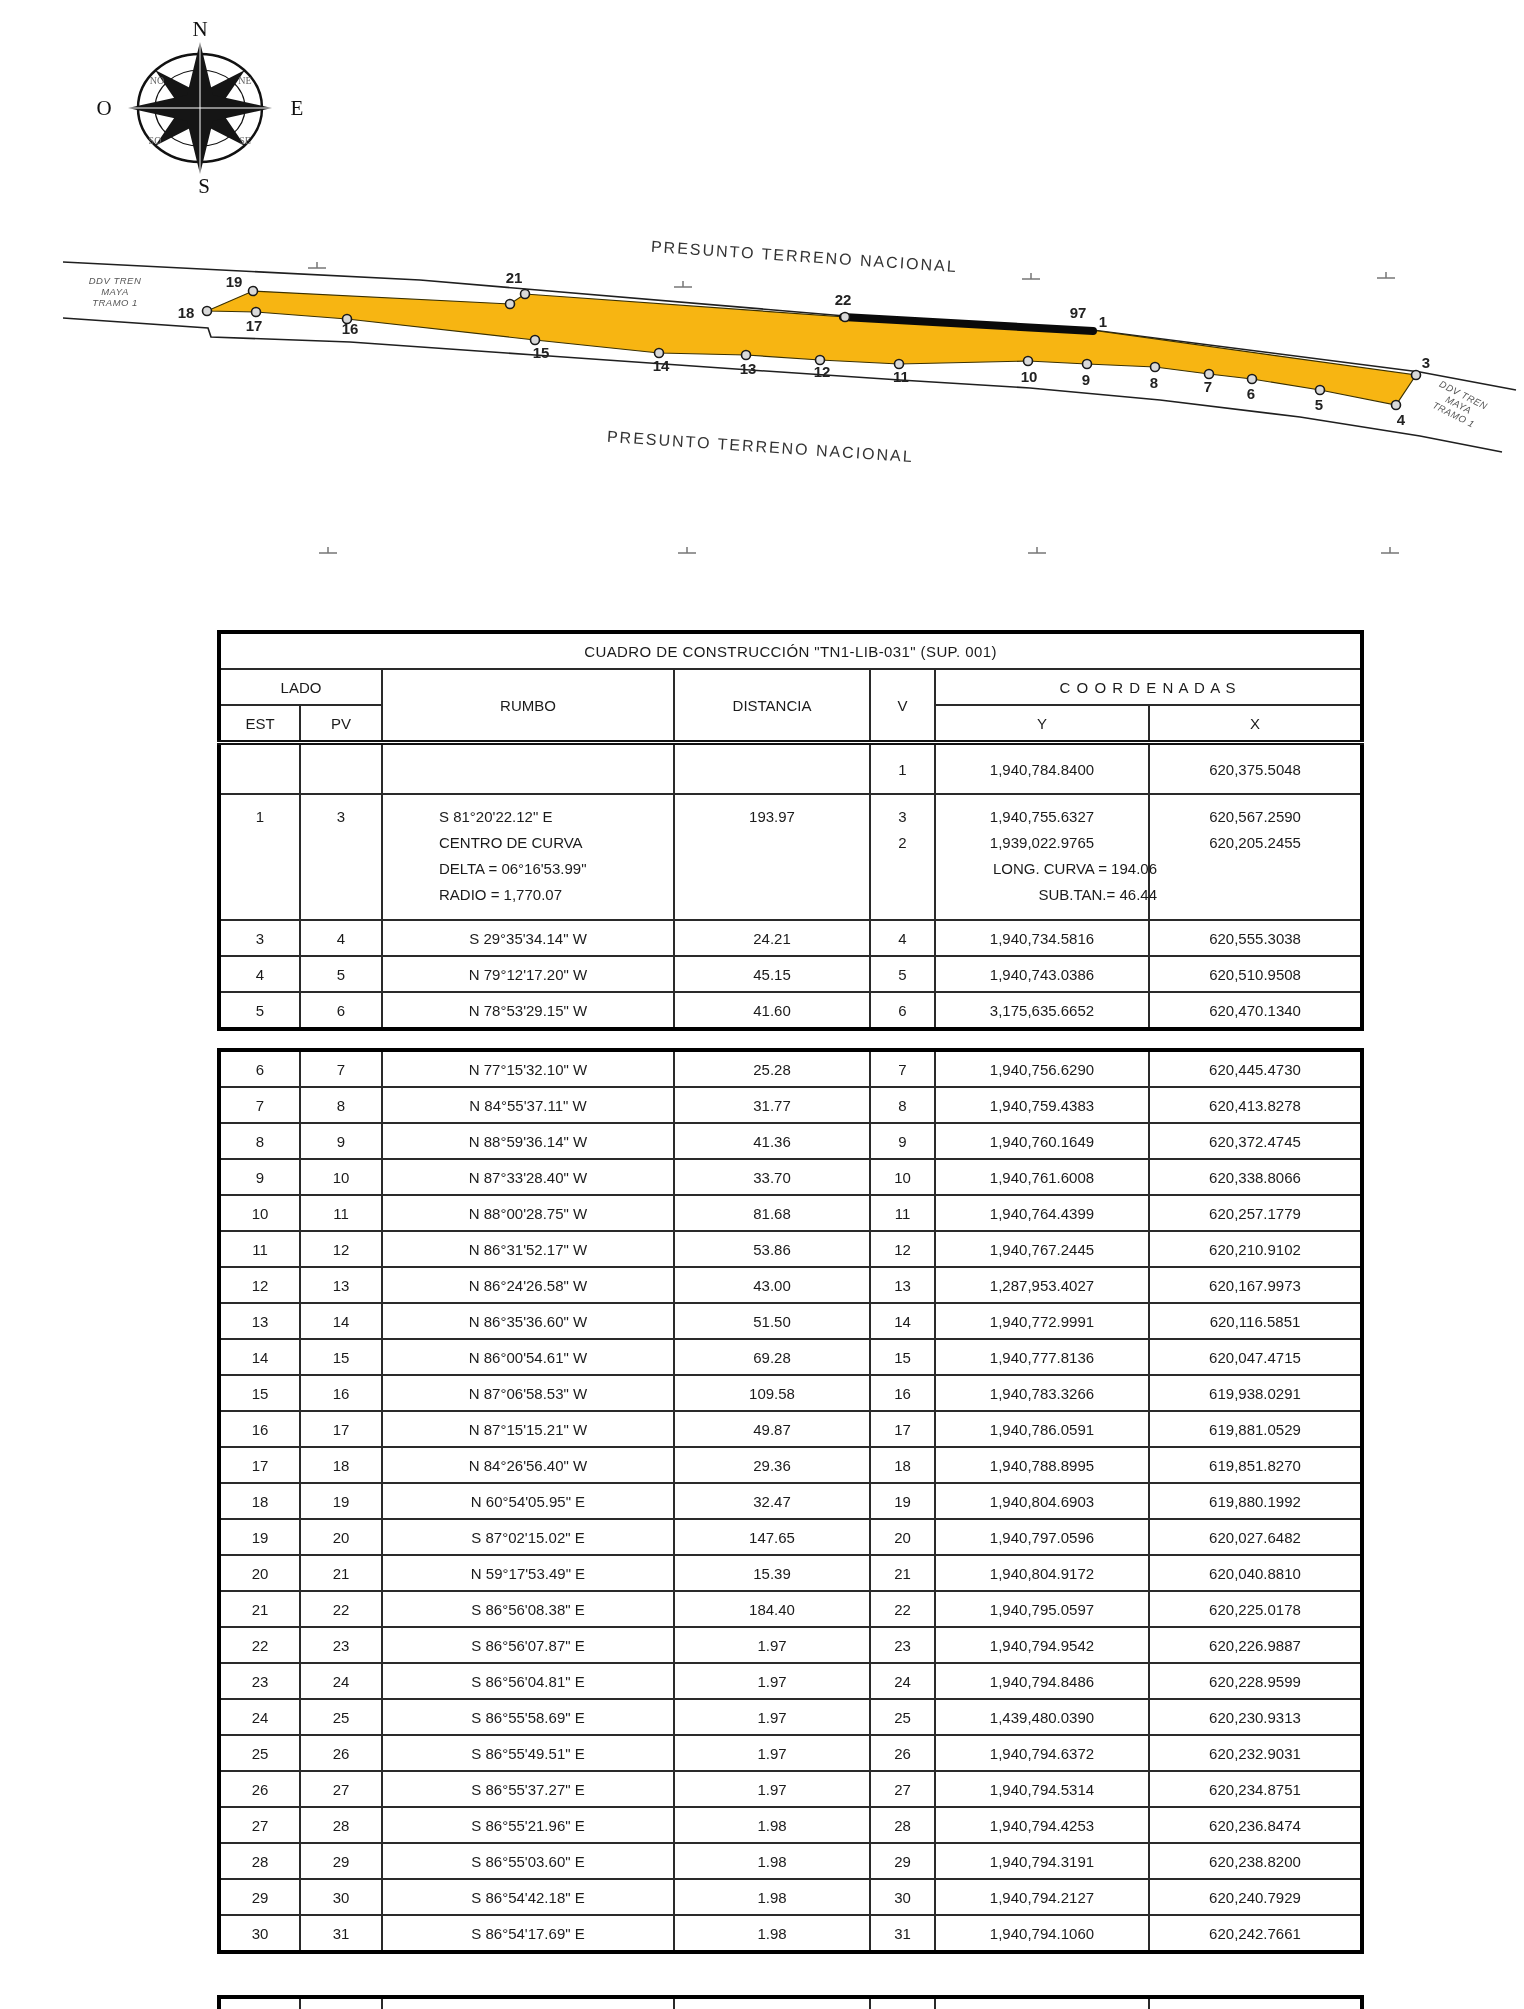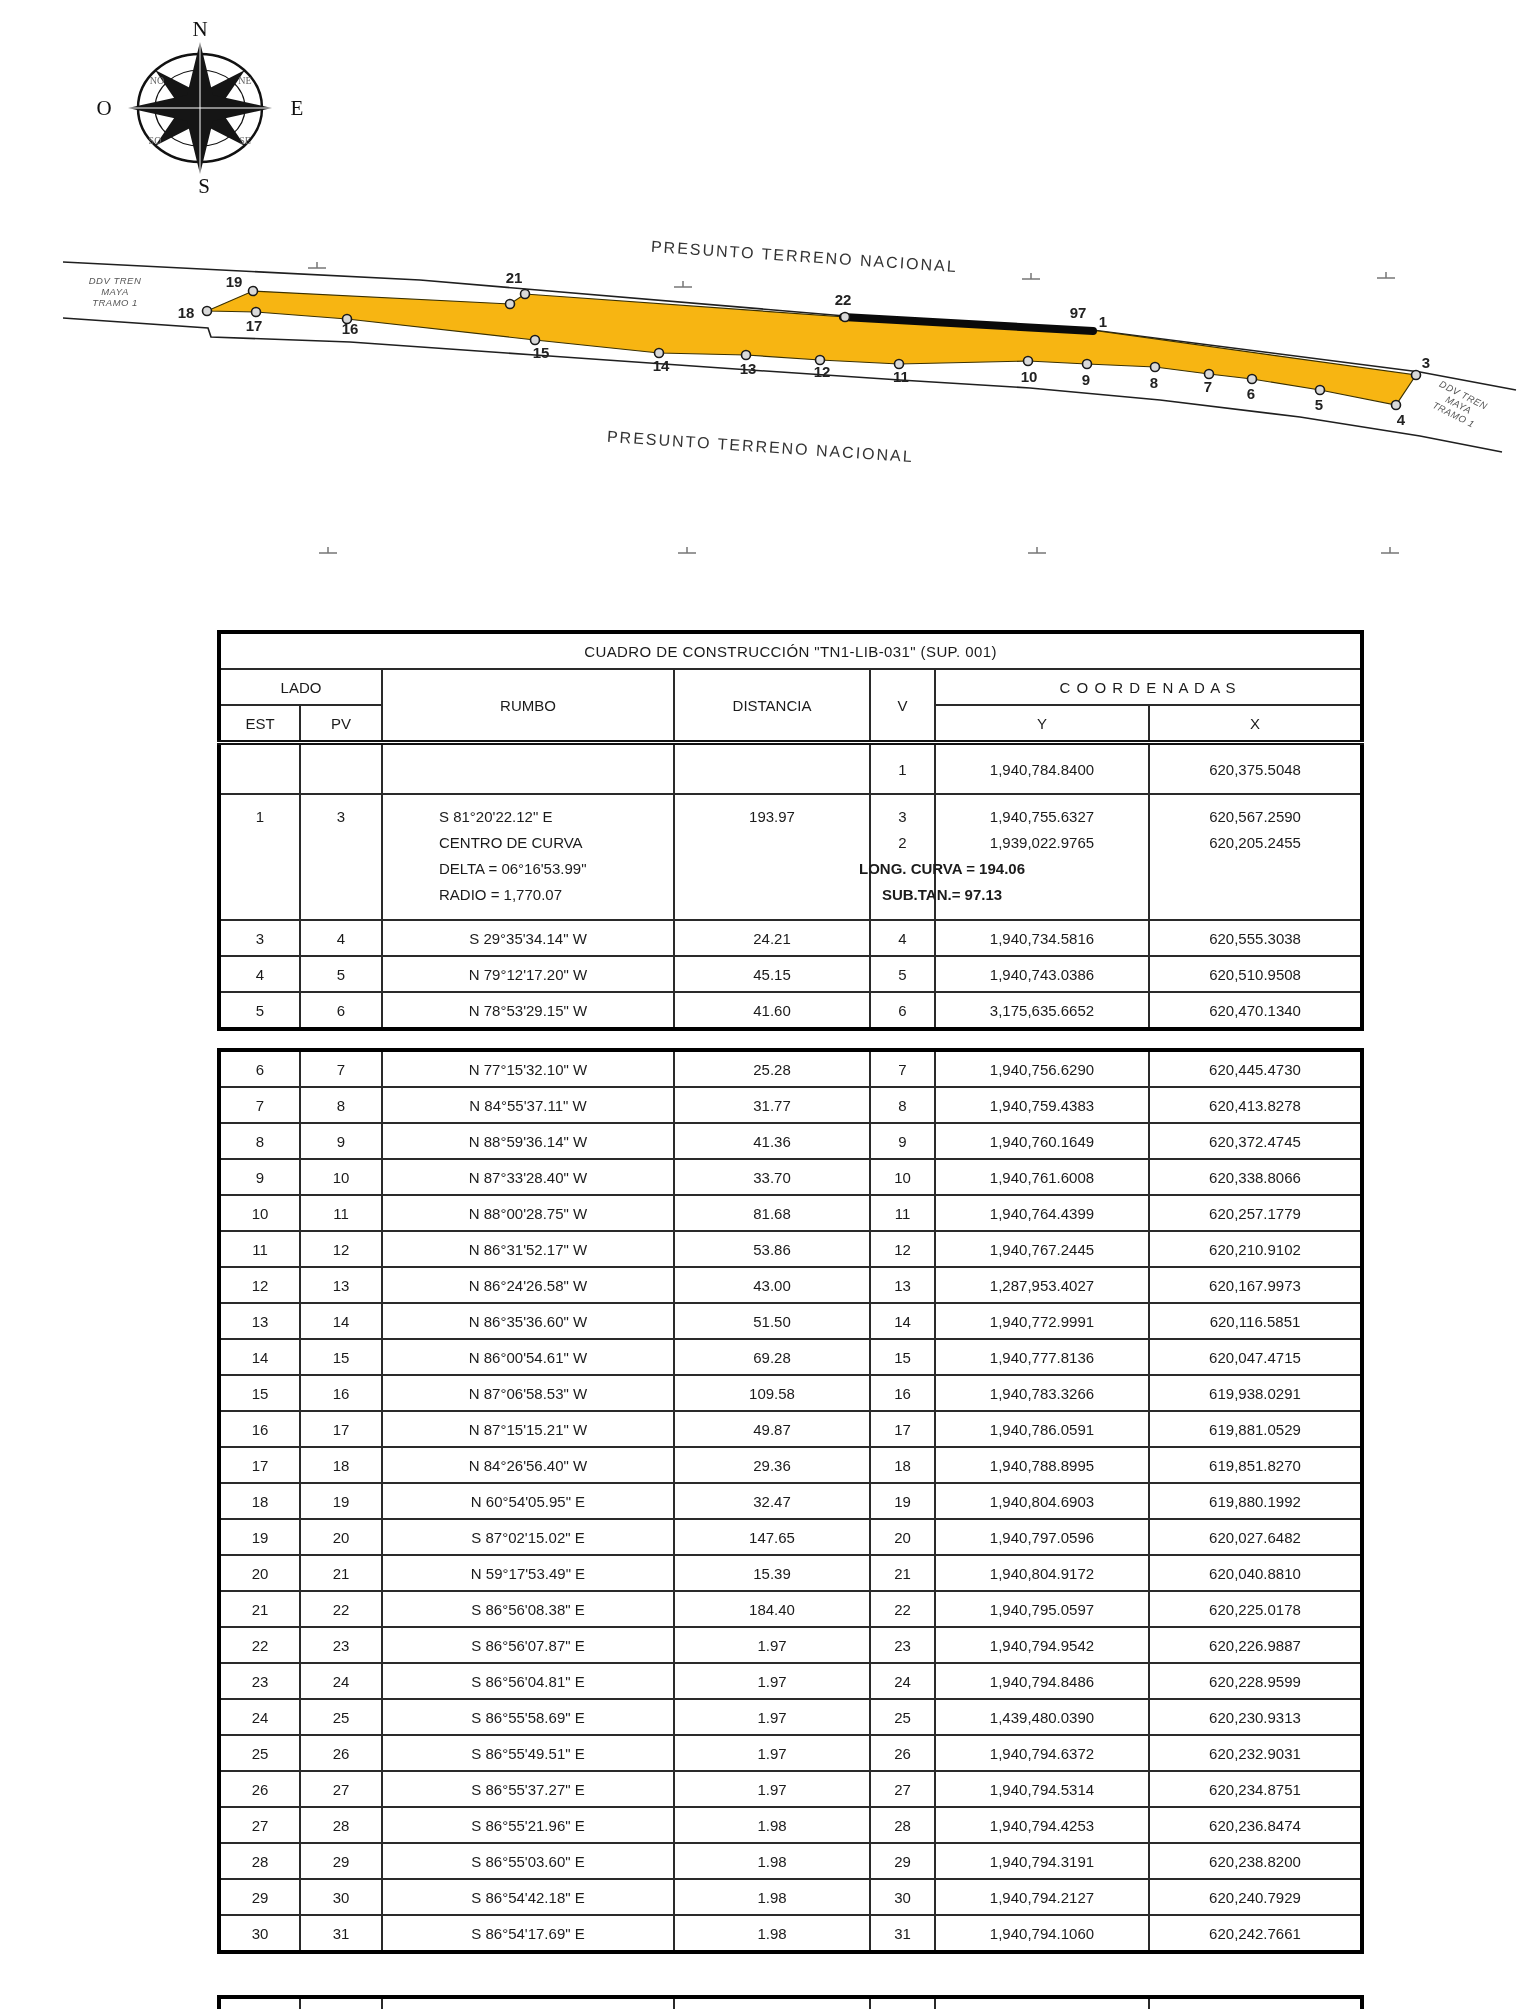--- a/index.html
+++ b/index.html
@@ -32,21 +32,21 @@
   .title-cell{font-size:22px;height:54px;letter-spacing:.4px}
   .hdr{font-size:16px;height:31px}
   .coord-hdr{letter-spacing:1px}
   .dblb{border-bottom:5px double #111 !important}
   .r-empty td{height:48px}
   .curve td{vertical-align:top;padding-top:9px;height:115px}
   .curve .ln{line-height:26px}
   td.c-rumbo{text-align:left;padding-left:56px}
   td.c-dist{position:relative;overflow:visible !important}
   .c-dist .note{
-    position:absolute;left:52px;width:430px;text-align:center;line-height:26px;z-index:2;font-weight:bold;
+    position:absolute;left:52px;width:430px;text-align:right;line-height:26px;z-index:2;
   }
   .note.n1{top:61px}
   .note.n2{top:87px}
 </style>
 </head>
 <body>
 
 <svg id="plan-svg" width="1524" height="610" viewBox="0 0 1524 610">
 
   <g>
@@ -168,21 +168,21 @@
     <td class="ln">3</td>
     <td class="c-rumbo">
       <div class="ln">S 81°20'22.12" E</div>
       <div class="ln">CENTRO DE CURVA</div>
       <div class="ln">DELTA = 06°16'53.99"</div>
       <div class="ln">RADIO = 1,770.07</div>
     </td>
     <td class="c-dist">
       <div class="ln">193.97</div>
       <div class="note n1">LONG. CURVA = 194.06</div>
-      <div class="note n2">SUB.TAN.= 97.13</div>
+      <div class="note n2">SUB.TAN.= 46.44</div>
     </td>
     <td>
       <div class="ln">3</div>
       <div class="ln">2</div>
     </td>
     <td>
       <div class="ln">1,940,755.6327</div>
       <div class="ln">1,939,022.9765</div>
     </td>
     <td>

